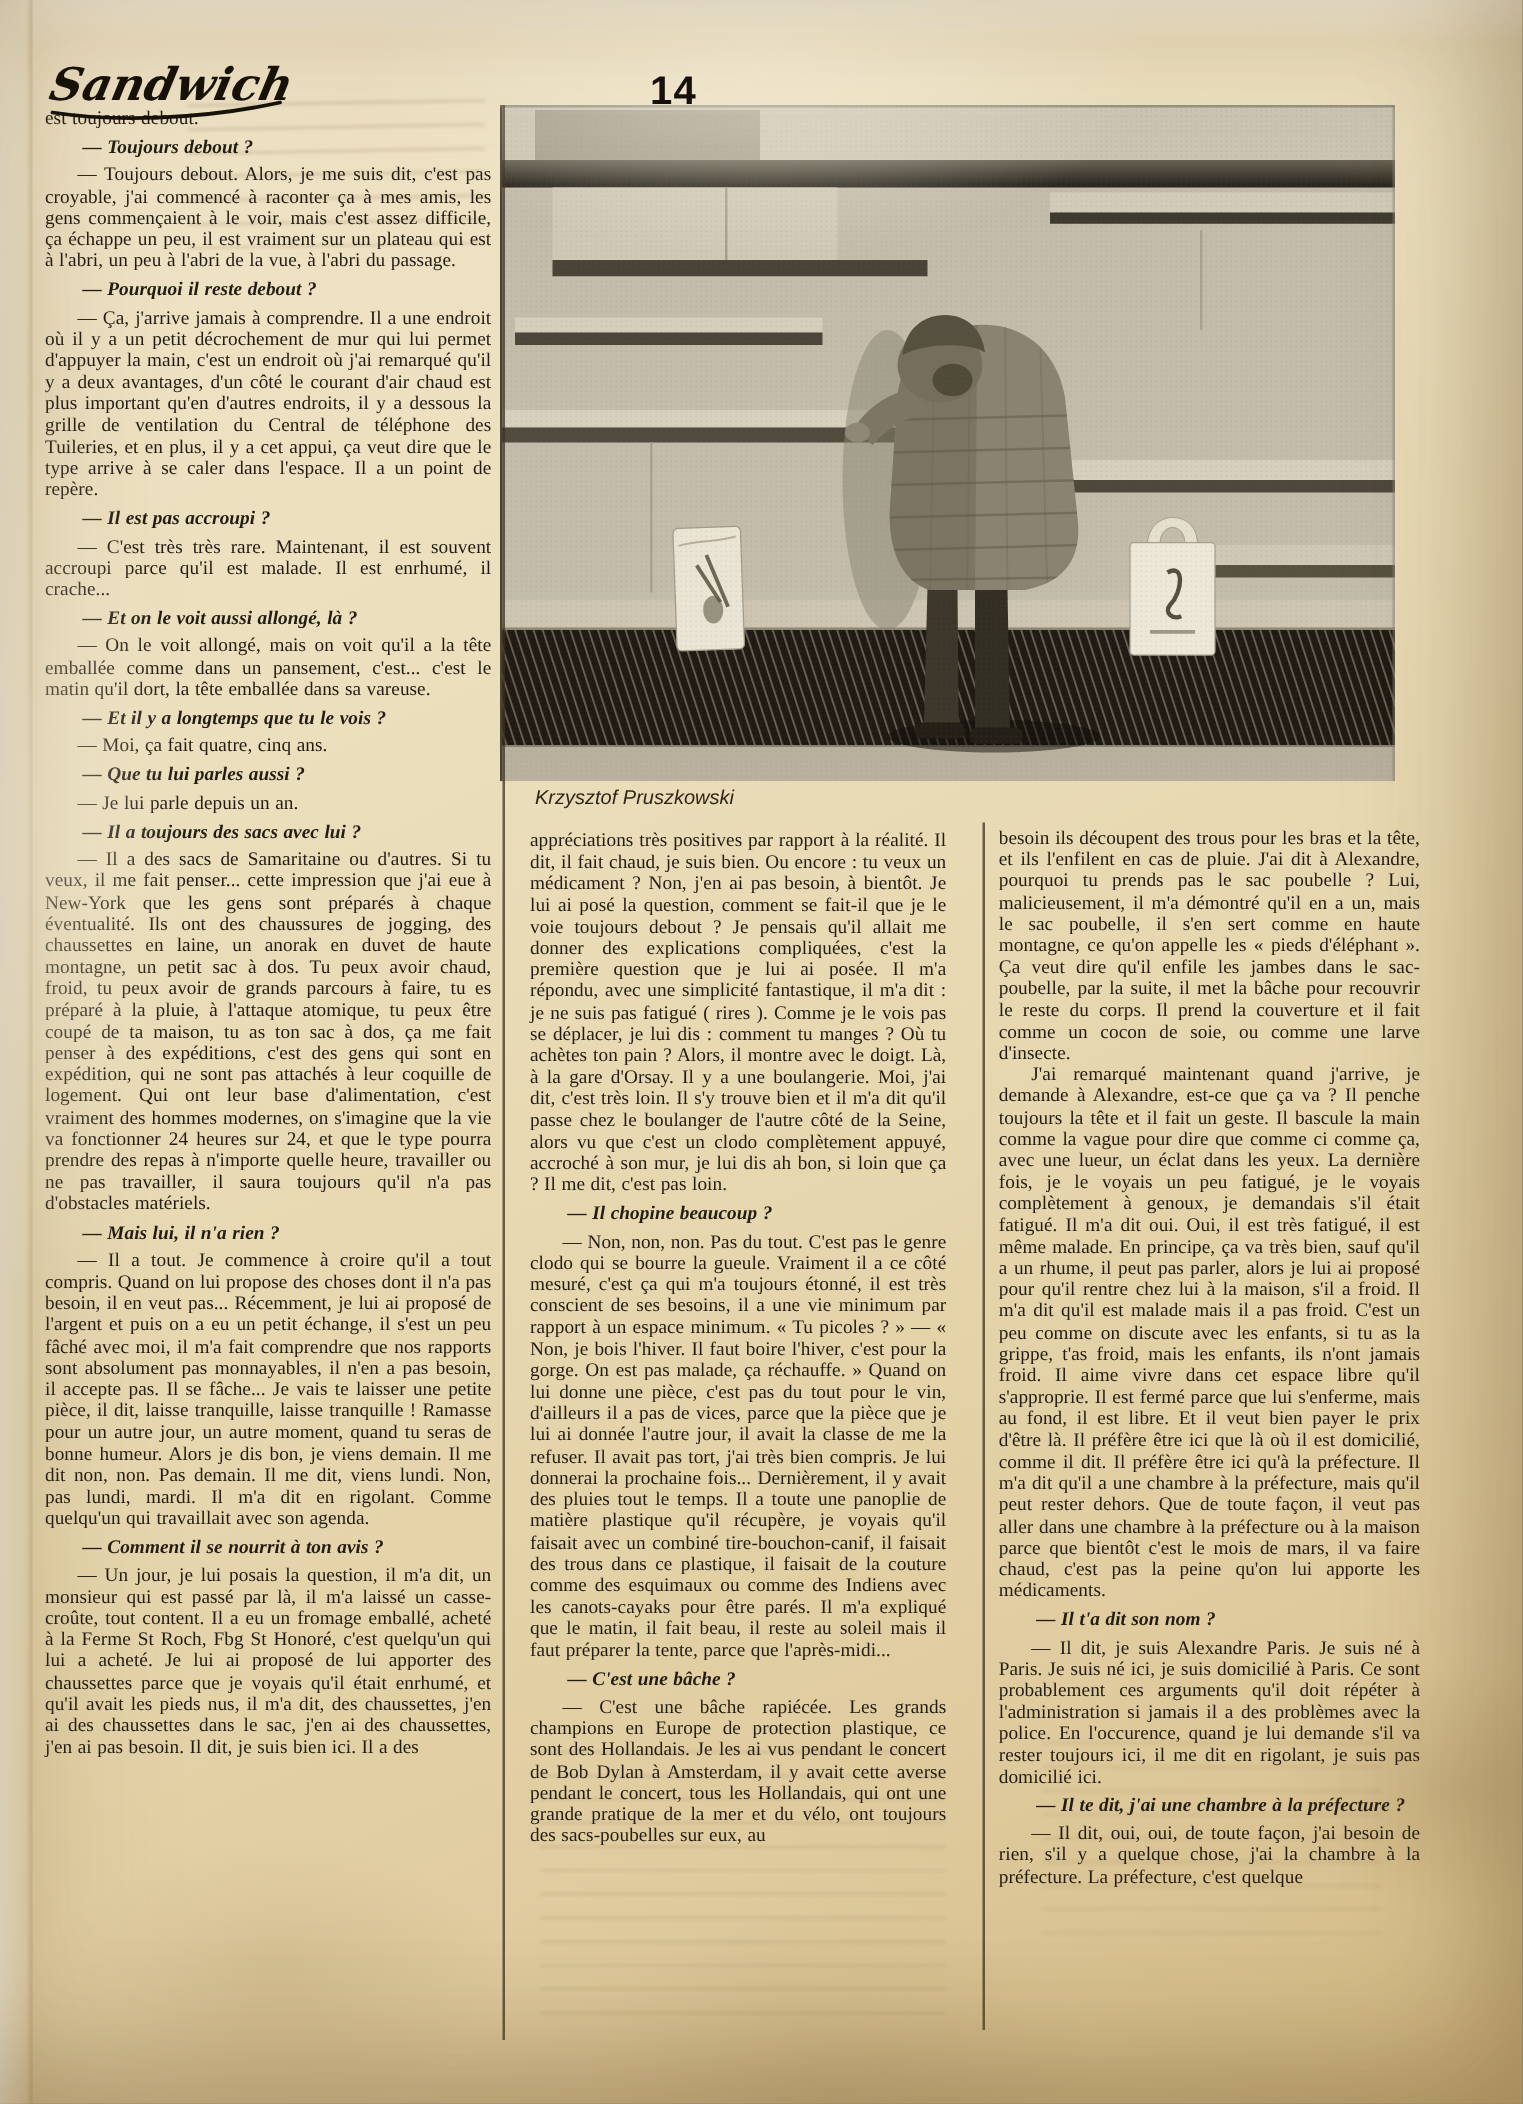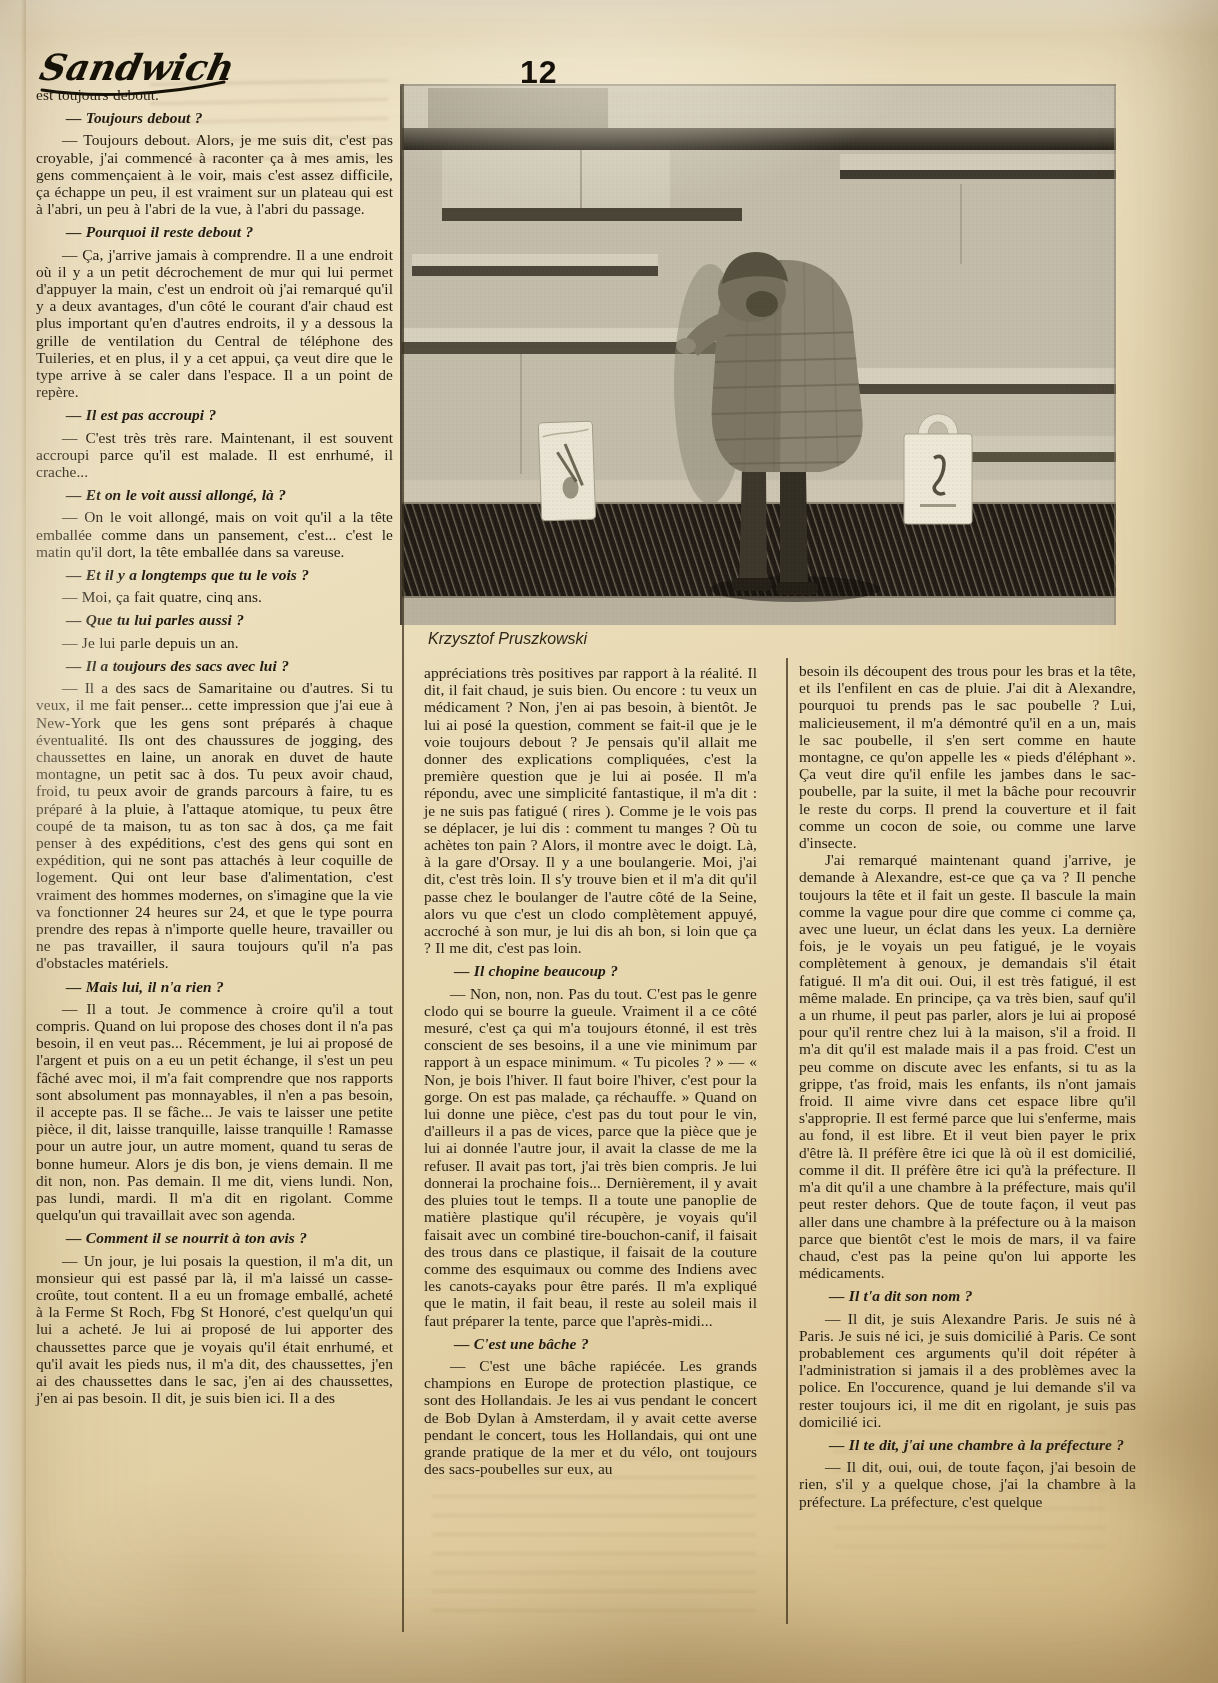--- a/index.html
+++ b/index.html
@@ -70,21 +70,21 @@
   <div class="ghost" id="ghost-b"></div>
   <div class="ghost" id="ghost-c"></div>
 
   <svg class="logo" width="200" height="64" viewBox="0 0 200 64" aria-hidden="false">
     <g transform="skewX(-12)">
       <text x="14" y="38" font-family="DejaVu Serif, serif" font-style="italic" font-weight="bold" font-size="36" fill="#171208">Sandwich</text>
     </g>
     <path d="M10,48 C62,56 132,53 192,40" stroke="#171208" stroke-width="3" fill="none" stroke-linecap="round"></path>
   </svg>
 
-  <div class="pagenum">12</div>
+  <div class="pagenum">14</div>
 
   <svg class="photo" viewBox="0 0 716 541" role="img" aria-label="Clochard encapuchonné appuyé contre un mur de pierre, debout sur une grille de ventilation, deux sacs plastique posés près de lui">
     <defs>
       <linearGradient id="gCornice" x1="0" y1="0" x2="0" y2="1">
         <stop offset="0" stop-color="#6a6456"></stop>
           <stop offset="1" stop-color="#27231b"></stop>
       </linearGradient>
       <pattern id="dots" width="4" height="4" patternUnits="userSpaceOnUse">
         <circle cx="1" cy="1" r="0.65" fill="#6f6a5c"></circle>
       </pattern>

